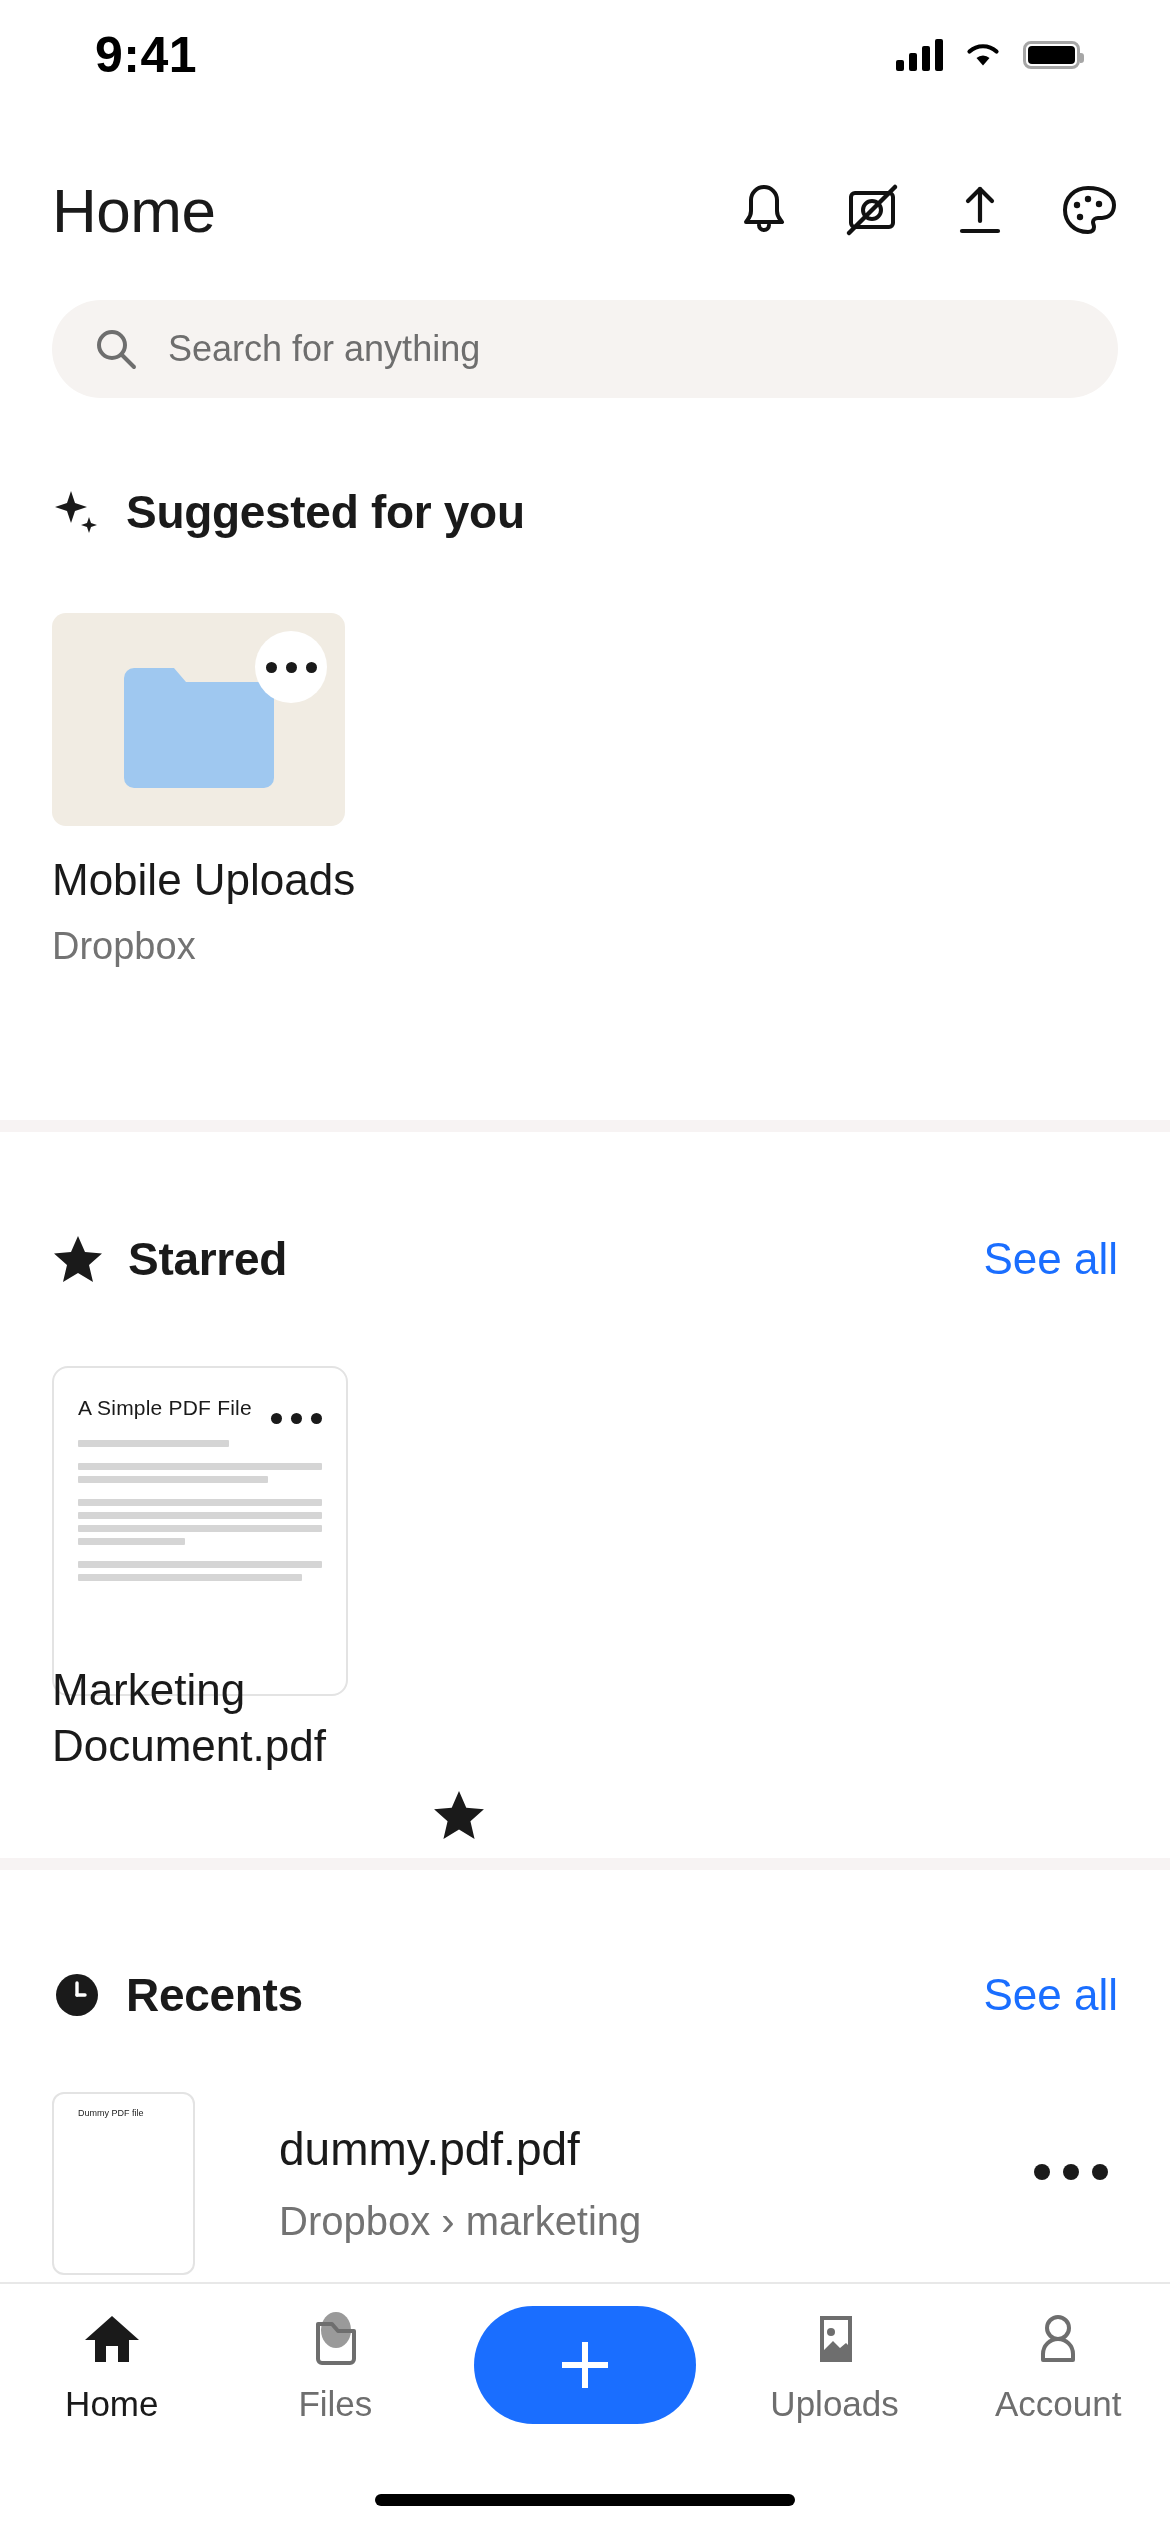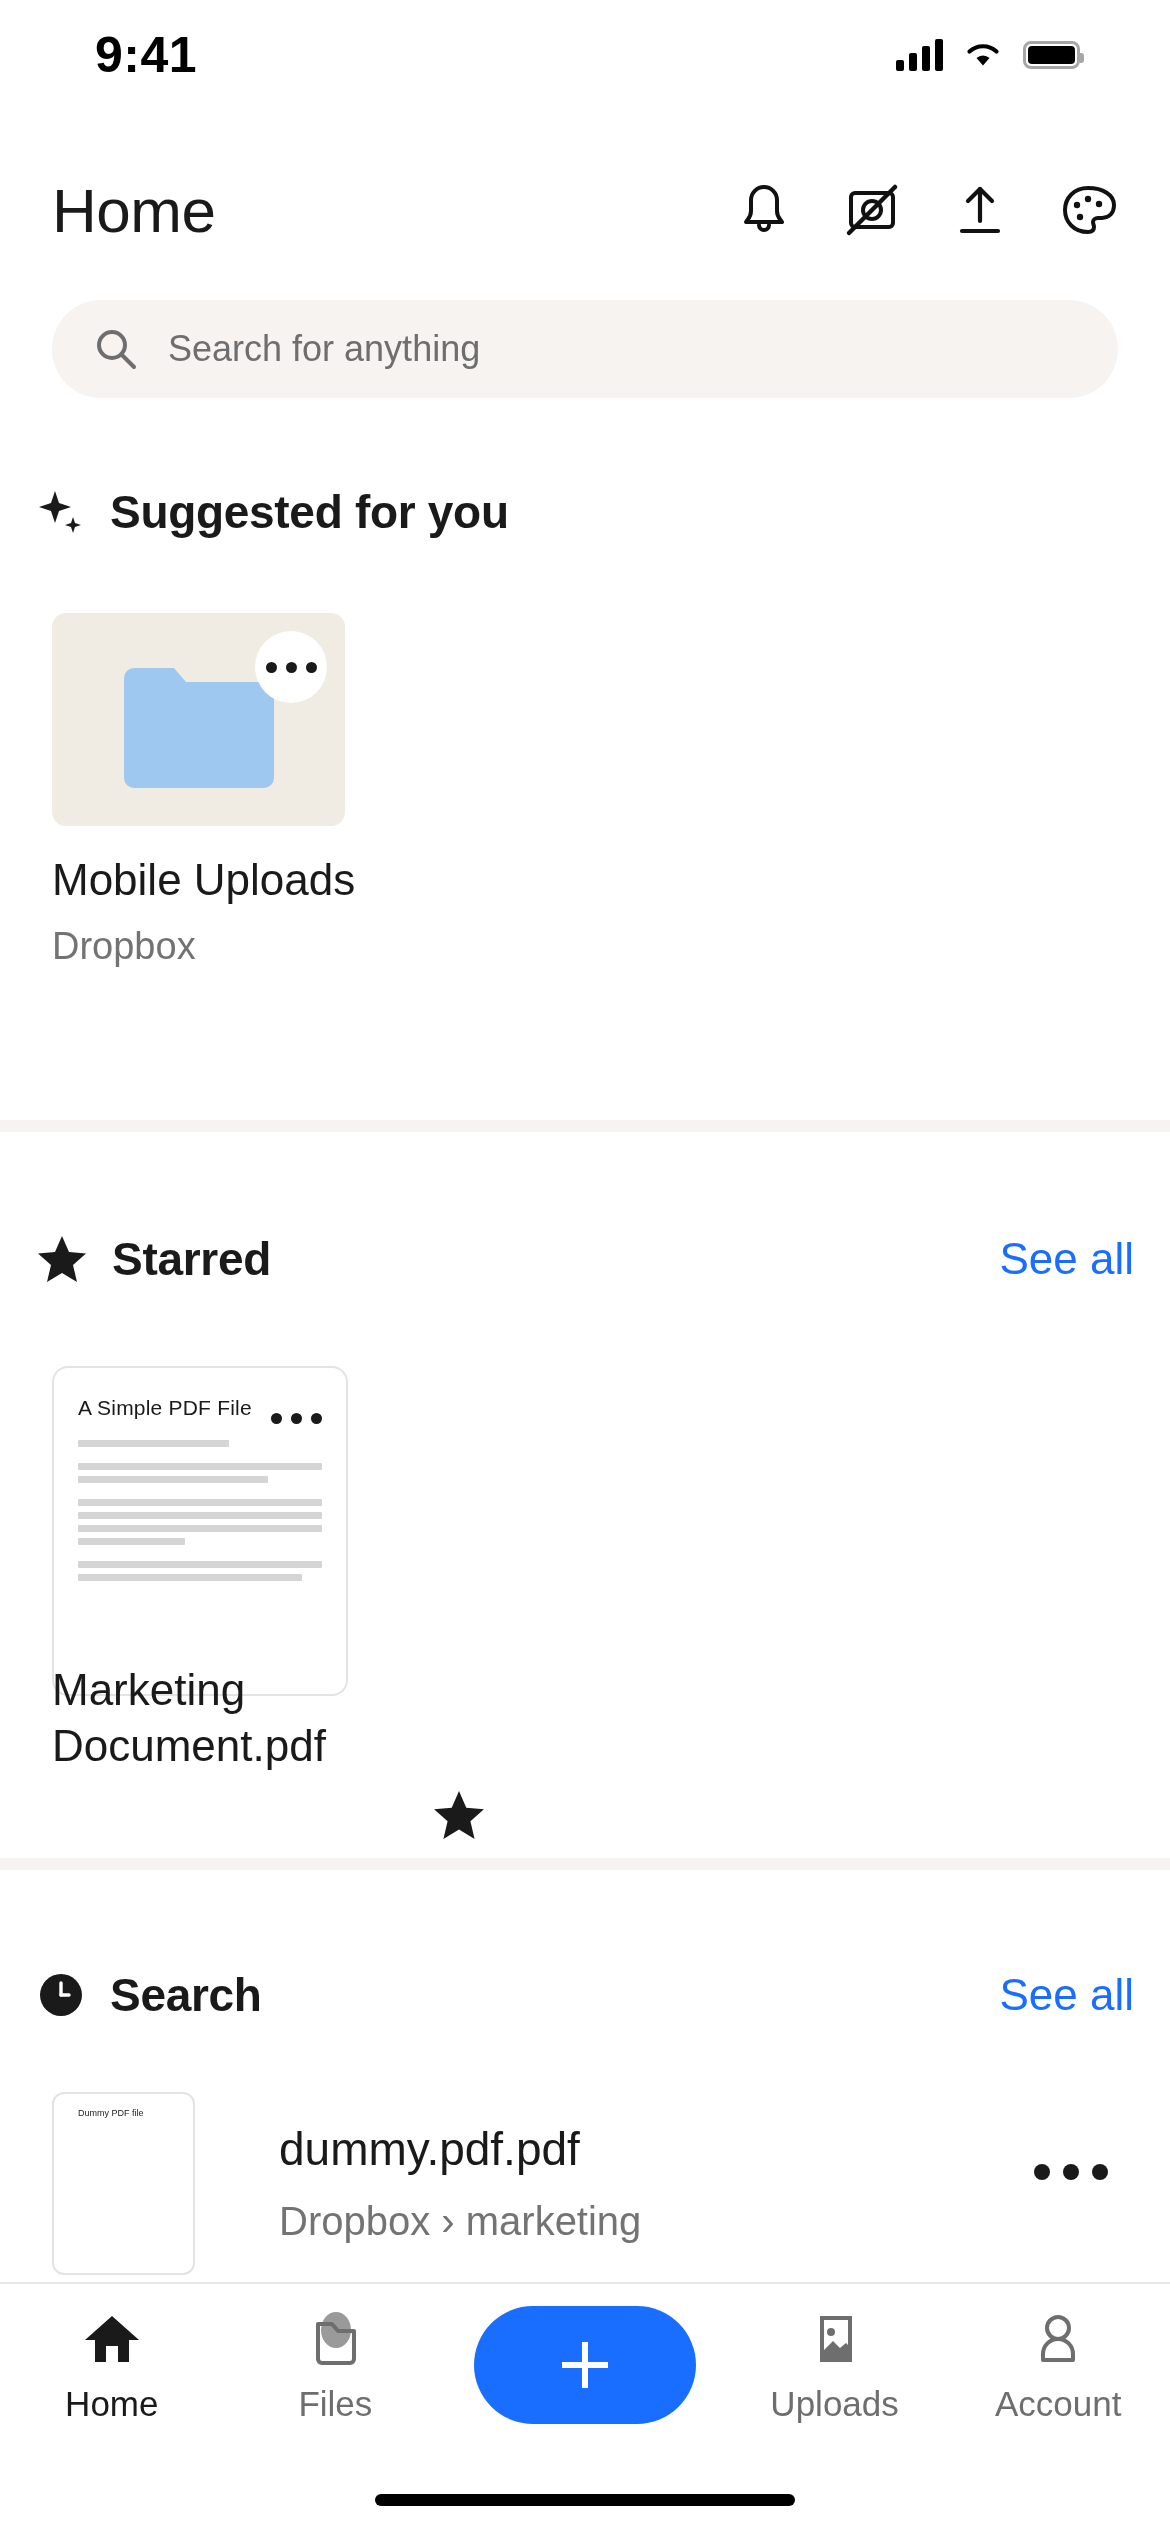--- a/index.html
+++ b/index.html
@@ -55,21 +55,21 @@
     position:absolute; top:300px; left:52px;
     width:1066px; height:98px;
     background:#f6f3f1; border-radius:49px;
     display:flex; align-items:center; padding:0 40px; gap:28px;
   }
   .search-ph { font-size:36px; color:#6e6e6e; }
 
   
   .section-head {
     display:flex; align-items:center; justify-content:space-between;
-    padding:0 36px;
+    padding:0 52px;
   }
   .sh-left { display:flex; align-items:center; gap:24px; }
   .sh-title { font-size:46px; font-weight:700; color:#1a1a1a; letter-spacing:-0.3px; }
   .see-all { font-size:44px; color:#1a6eff; }
 
   .divider {
     position:absolute; left:0; width:1170px; height:12px; background:#f7f3f3;
   }
 
   
@@ -302,21 +302,21 @@
 
   <div class="divider" id="div-2"></div>
 
   <div class="section-head" id="recents-head">
     <div class="sh-left">
       <svg width="50" height="50" viewBox="0 0 50 50">
         <circle cx="25" cy="25" r="21" fill="#1a1a1a"></circle>
         <line x1="25" y1="25" x2="25" y2="13" stroke="#fff" stroke-width="3.4" stroke-linecap="round"></line>
         <line x1="25" y1="25" x2="33" y2="25" stroke="#fff" stroke-width="3.4" stroke-linecap="round"></line>
       </svg>
-      <div class="sh-title">Search</div>
+      <div class="sh-title">Recents</div>
     </div>
     <div class="see-all">See all</div>
   </div>
 
   <div class="rec-row">
     <div class="rec-thumb">
       <div class="rec-thumb-title">Dummy PDF file</div>
     </div>
     <div class="rec-name">dummy.pdf.pdf</div>
     <div class="rec-path">Dropbox › marketing</div>

